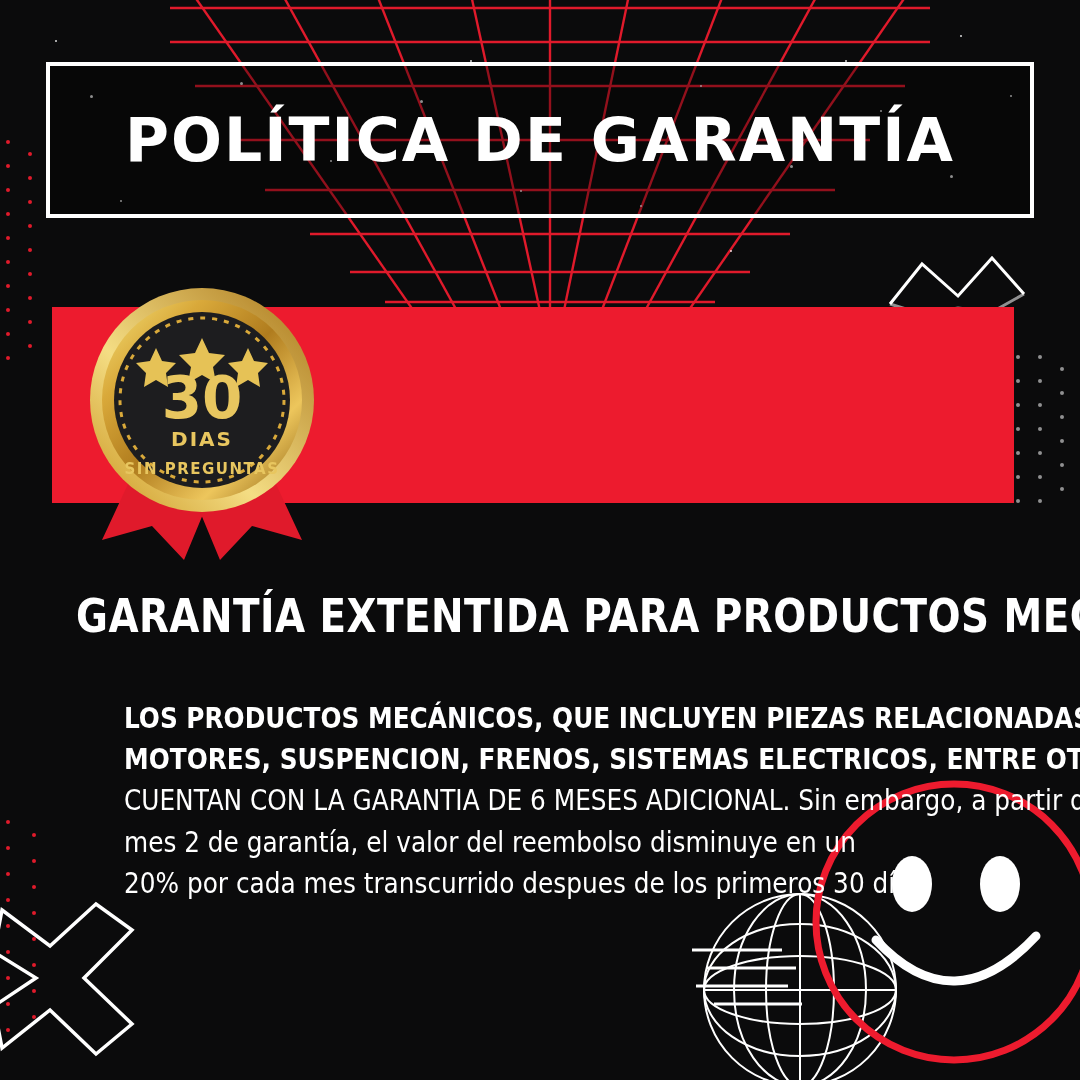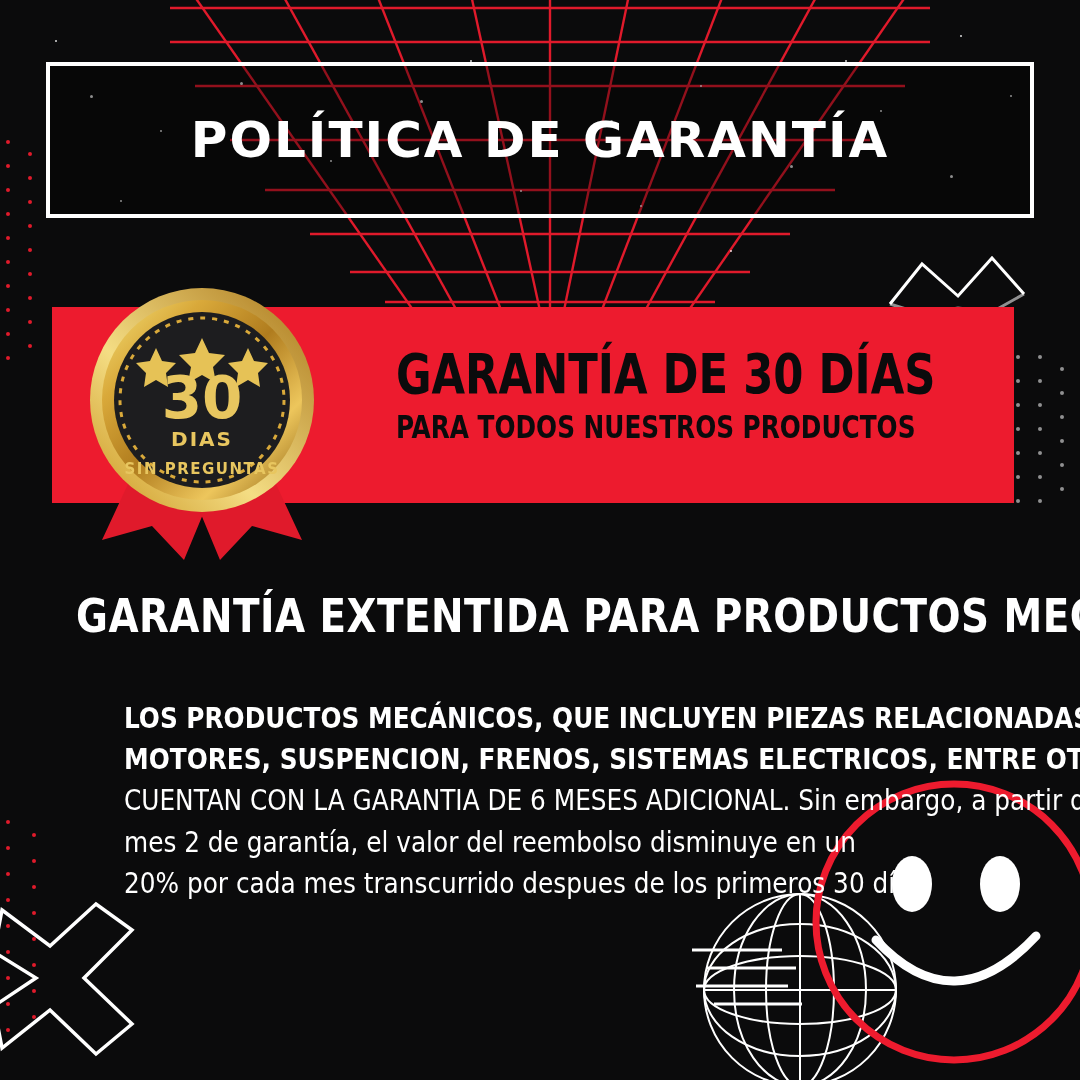--- a/index.html
+++ b/index.html
@@ -105,21 +105,21 @@
     width: 988px; height: 156px;
     border: 4px solid #ffffff;
     display: flex;
     align-items: center;
     justify-content: center;
     background: rgba(0,0,0,0.35);
   }
   .title-text {
     font-family: "DejaVu Sans", sans-serif;
     font-weight: 700;
-    font-size: 50px;
+    font-size: 60px;
     letter-spacing: 2px;
     color: #ffffff;
     white-space: nowrap;
     line-height: 1;
   }
 
   
   .red-banner {
     position: absolute;
     left: 52px; top: 307px;
@@ -356,24 +356,20 @@
       </svg>
     </div>
   </div>
 
   <div class="title-box">
     <div class="title-text">POLÍTICA DE GARANTÍA</div>
   </div>
 
   <div class="red-banner"></div>
 
-  <div class="banner-texts">
-    <div class="banner-title">GARANTÍA DE 30 DÍAS</div>
-    <div class="banner-sub">PARA TODOS NUESTROS PRODUCTOS</div>
-  </div>
 
   <div class="badge">
     <svg width="244" height="280" viewBox="0 0 244 280" fill="none">
       <defs>
         <linearGradient id="gold" x1="0" y1="0" x2="1" y2="1">
           <stop offset="0%" stop-color="#f6e27a"></stop>
           <stop offset="25%" stop-color="#d9a93a"></stop>
           <stop offset="50%" stop-color="#b07c1e"></stop>
           <stop offset="75%" stop-color="#edc65c"></stop>
           <stop offset="100%" stop-color="#8a5f12"></stop>

